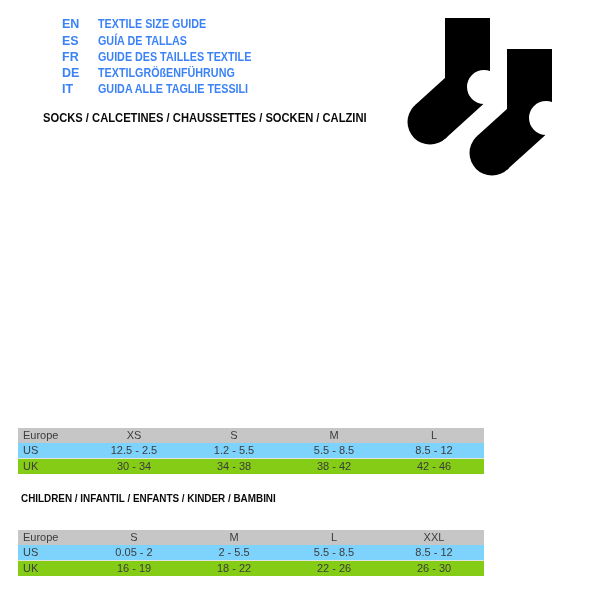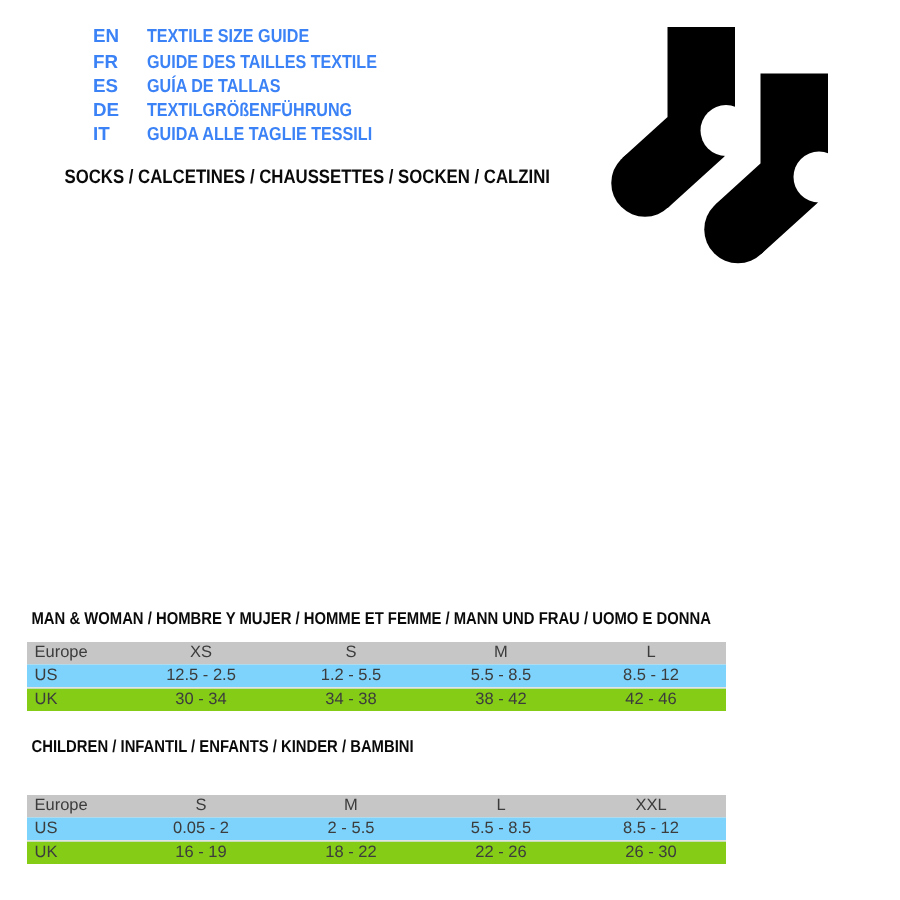--- a/index.html
+++ b/index.html
@@ -48,26 +48,26 @@
 <body>
 
 <div class="page">
 
   <div class="lang-list">
     <div class="lang-row">
       <span class="lang-code">EN</span>
       <span class="cn">TEXTILE SIZE GUIDE</span>
     </div>
     <div class="lang-row">
+      <span class="lang-code">ES</span>
+      <span class="cn">GUÍA DE TALLAS</span>
+    </div>
+    <div class="lang-row">
       <span class="lang-code">FR</span>
       <span class="cn">GUIDE DES TAILLES TEXTILE</span>
-    </div>
-    <div class="lang-row">
-      <span class="lang-code">ES</span>
-      <span class="cn">GUÍA DE TALLAS</span>
     </div>
     <div class="lang-row">
       <span class="lang-code">DE</span>
       <span class="cn">TEXTILGRÖßENFÜHRUNG</span>
     </div>
     <div class="lang-row">
       <span class="lang-code">IT</span>
       <span class="cn">GUIDA ALLE TAGLIE TESSILI</span>
     </div>
   </div>
@@ -82,23 +82,20 @@
       <circle cx="430" cy="122" r="22.5" fill="#000"></circle>
       <circle cx="484" cy="87" r="17" fill="#fff"></circle>
     </g>
     <g>
       <path d="M529.5,49 L529.5,119 L492,153" fill="none" stroke="#000" stroke-width="45" stroke-linejoin="round" stroke-linecap="butt"></path>
       <circle cx="492" cy="153" r="22.5" fill="#000"></circle>
       <circle cx="546" cy="118" r="17" fill="#fff"></circle>
     </g>
   </svg>
 
-  <div class="tbl-title t1-title">
-    <span class="cn">MAN &amp; WOMAN / HOMBRE Y MUJER / HOMME ET FEMME / MANN UND FRAU / UOMO E DONNA</span>
-  </div>
   <table class="size t1">
     <colgroup>
       <col class="c-first">
         <col class="c-size">
         <col class="c-size">
         <col class="c-size">
         <col class="c-size">
     </colgroup>
     <thead>
       <tr>

